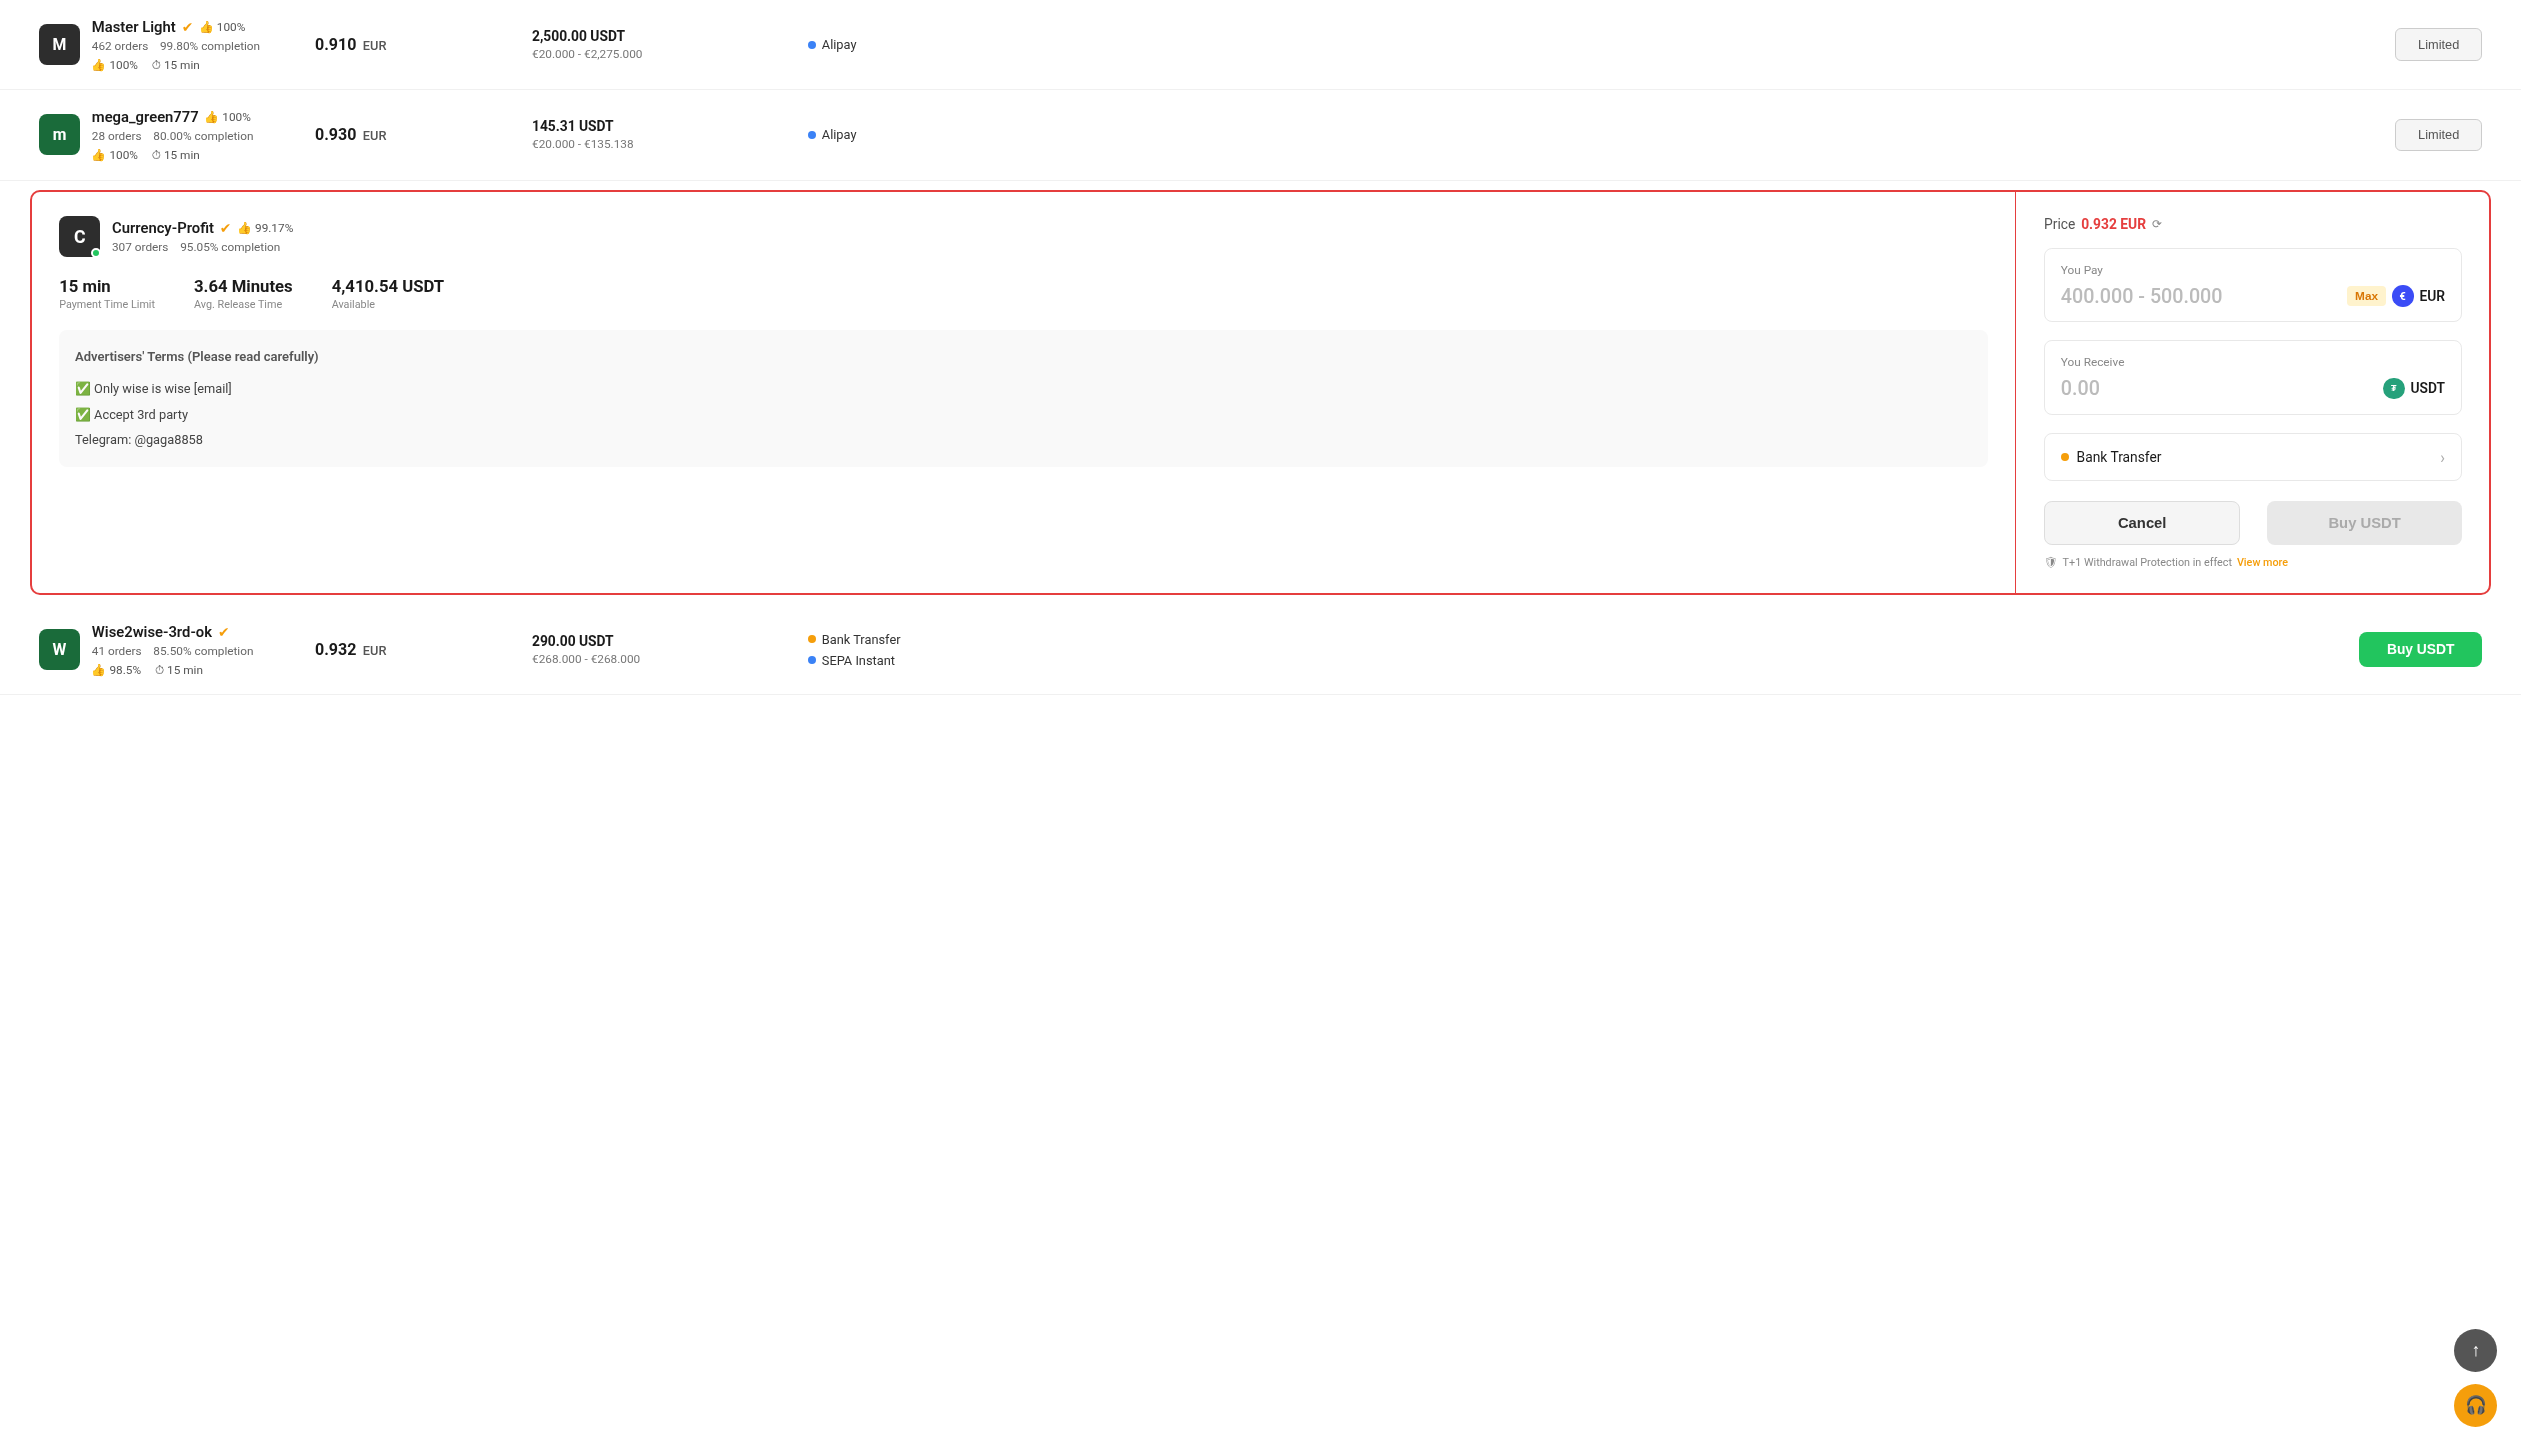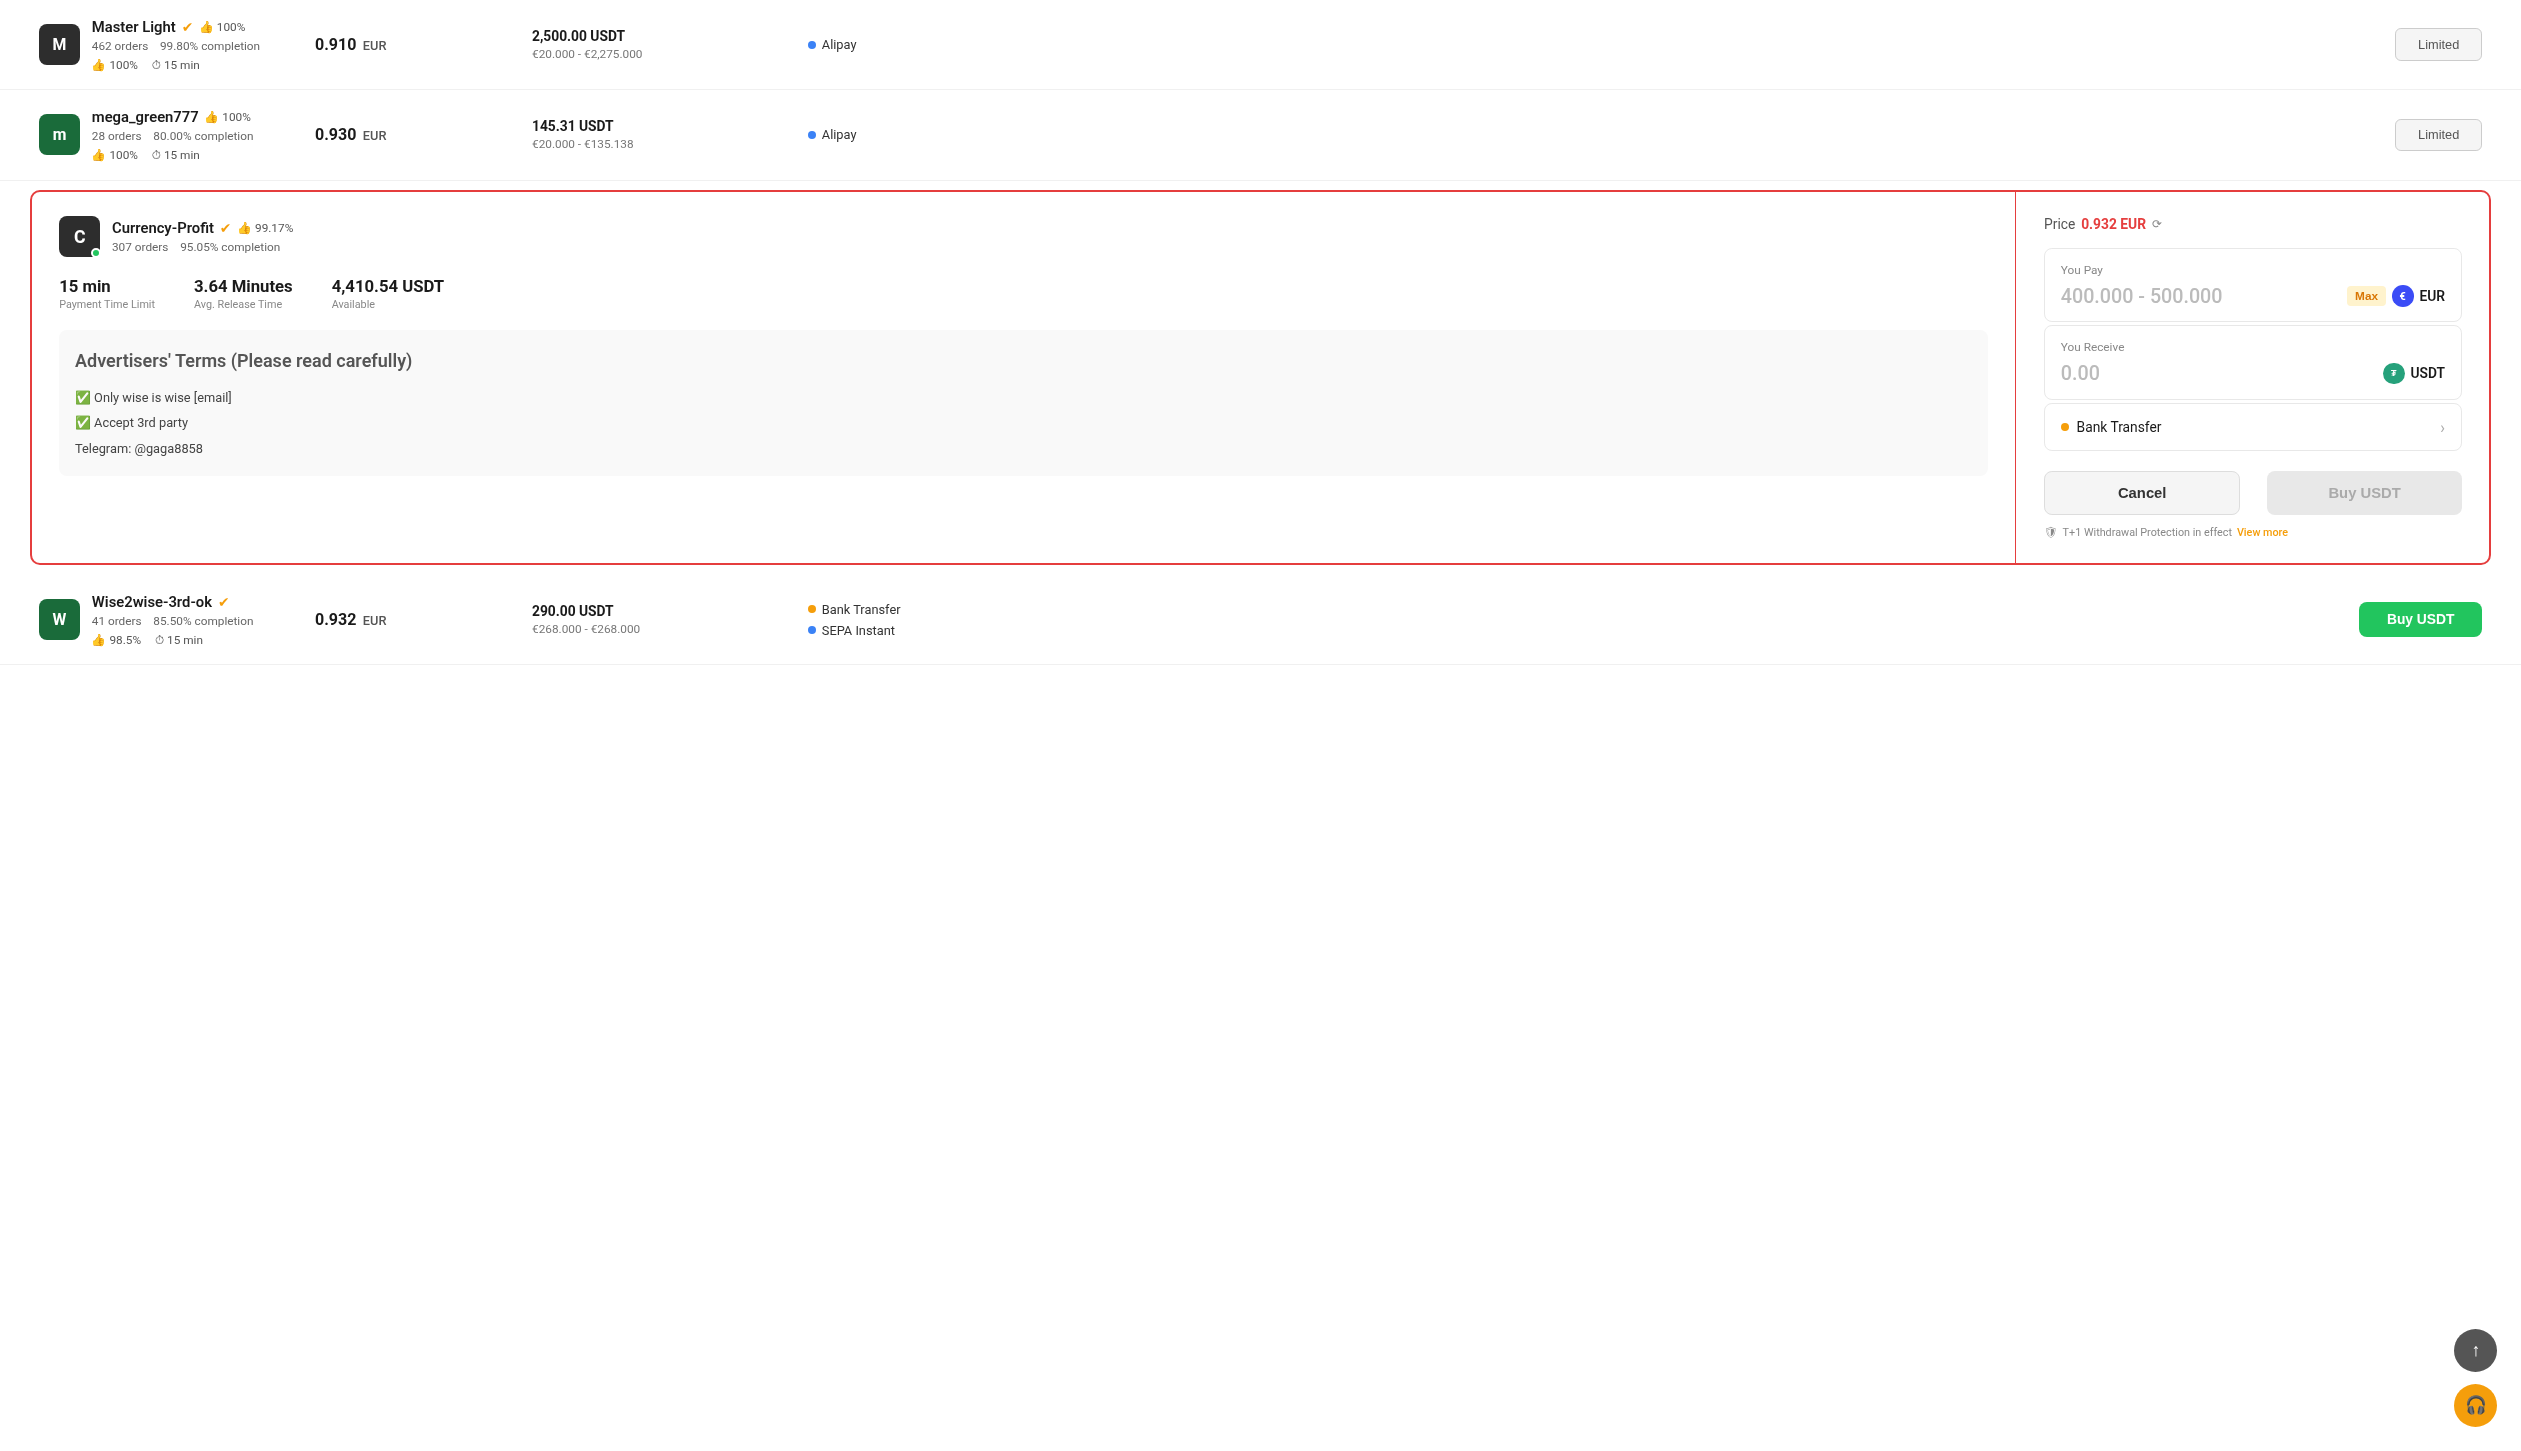--- a/index.html
+++ b/index.html
@@ -90,32 +90,32 @@
     .featured-stats-row {
       display: flex; gap: 39px; margin-bottom: 19.7px;
     }
     .stat-item { }
     .stat-value { font-size: 16.7px; font-weight: 700; }
     .stat-label { font-size: 10.8px; color: #888; margin-top: 2px; }
     .terms-box {
       background: #f9f9f9; border-radius: 7.9px; padding: 15.8px;
       font-size: 12.8px; color: #444; line-height: 1.7;
     }
-    .terms-title { font-weight: 600; color: #555; margin-bottom: 9.9px; font-size: 18px; }
+    .terms-title { font-weight: 600; color: #555; margin-bottom: 9.9px; font-size: 13px; }
 
     
     .price-header {
       font-size: 13.8px; color: #555; margin-bottom: 15.8px;
       display: flex; align-items: center; gap: 5.9px;
     }
     .price-accent { color: #e53e3e; font-weight: 700; }
     .refresh-icon { cursor: pointer; color: #888; font-size: 11.8px; }
 
     .pay-box, .receive-box {
-      border: 1px solid #e8e8e8; border-radius: 7.9px; padding: 13.8px 15.8px; margin-bottom: 3px;
+      border: 1px solid #e8e8e8; border-radius: 7.9px; padding: 13.8px 15.8px; margin-bottom: 18px;
     }
     .box-label { font-size: 11.8px; color: #888; margin-bottom: 7.9px; }
     .box-row { display: flex; align-items: center; justify-content: space-between; }
     .box-amount { font-size: 19.7px; color: #bbb; font-weight: 500; }
     .box-currency-pill {
       display: flex; align-items: center; gap: 5.9px;
       font-size: 13.8px; font-weight: 600;
     }
     .max-btn {
       background: #fff3cd; color: #d97706; border: none; border-radius: 3.9px;

